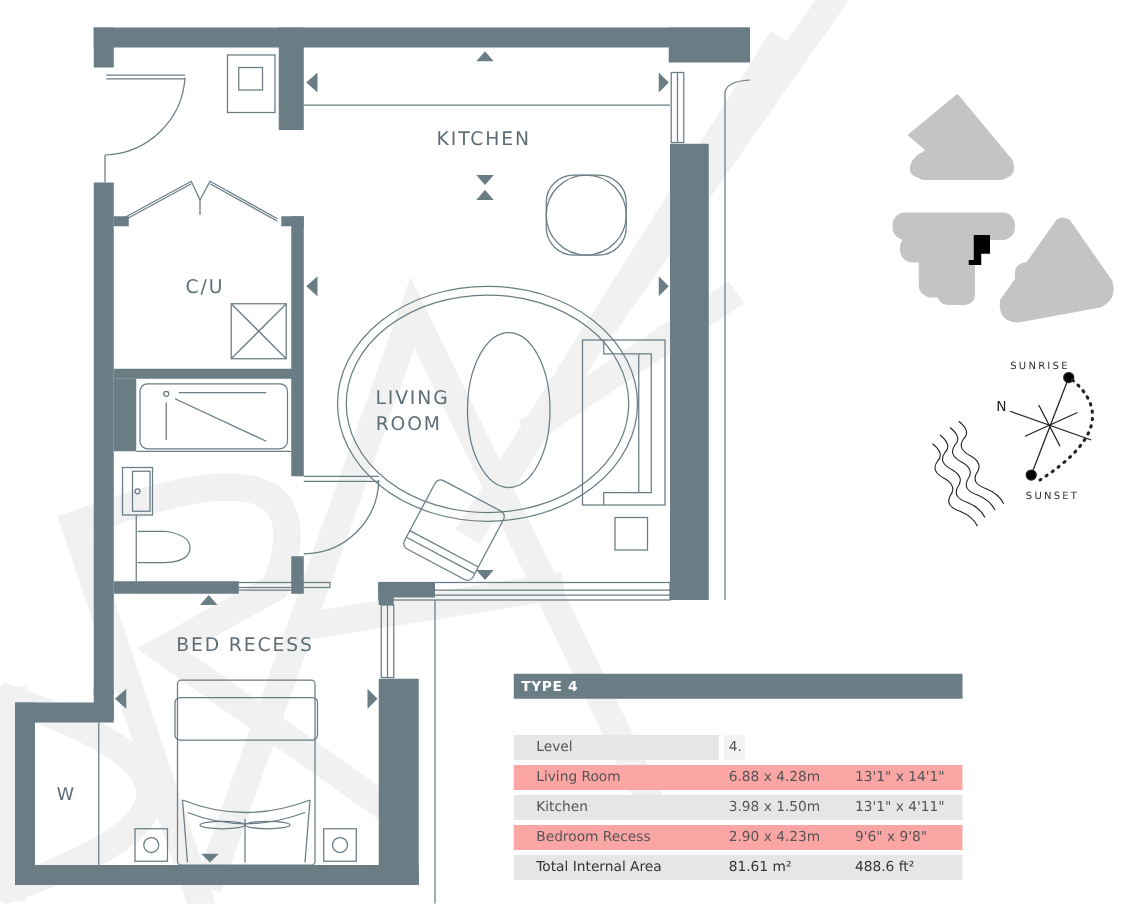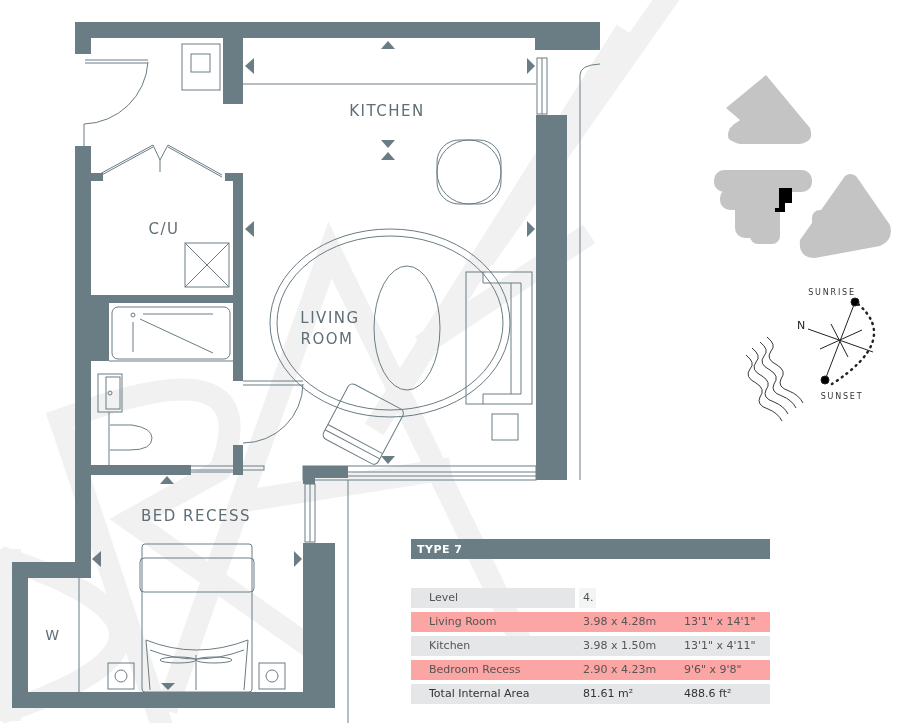--- a/index.html
+++ b/index.html
@@ -216,29 +216,29 @@
 
   <g stroke="#222" stroke-width="0.9" fill="none">
     <path d="M746 355 q 10 8 4 14 q -6 8 6 14 q 10 6 4 14 q -4 8 8 12 q 10 4 14 12"></path>
     <path d="M752 348 q 10 8 4 14 q -6 8 6 14 q 10 6 4 14 q -4 8 8 12 q 10 4 14 12"></path>
     <path d="M760 342 q 10 8 4 14 q -6 8 6 14 q 10 6 4 14 q -4 8 8 12 q 10 4 14 12"></path>
     <path d="M767 337 q 10 8 4 14 q -6 8 6 14 q 10 6 4 14 q -4 8 8 12 q 10 4 14 12"></path>
   </g>
 </svg>
 
 <div id="spec">
-  <div class="header">TYPE 7</div>
+  <div class="header">TYPE 4</div>
   <div class="rows">
     <div class="row level">
       <span class="c1">Level</span>
       <span class="c2">4.</span>
     </div>
     <div class="row light">
       <span class="c1">Living Room</span>
-      <span class="c2">3.98 x 4.28m</span>
+      <span class="c2">6.88 x 4.28m</span>
       <span class="c3">13'1" x 14'1"</span>
     </div>
     <div class="row shade">
       <span class="c1">Kitchen</span>
       <span class="c2">3.98 x 1.50m</span>
       <span class="c3">13'1" x 4'11"</span>
     </div>
     <div class="row light">
       <span class="c1">Bedroom Recess</span>
       <span class="c2">2.90 x 4.23m</span>

